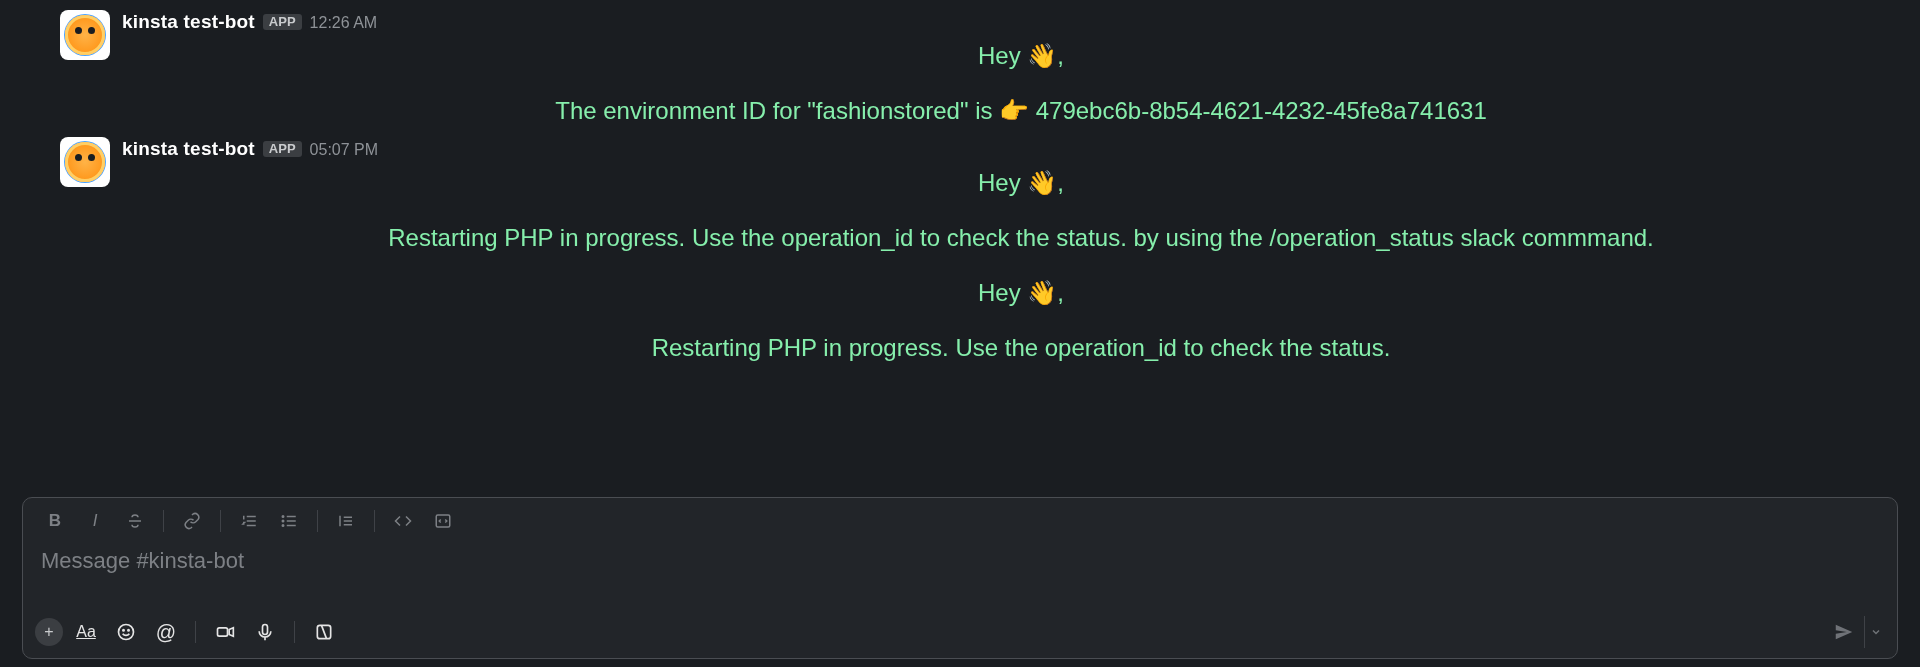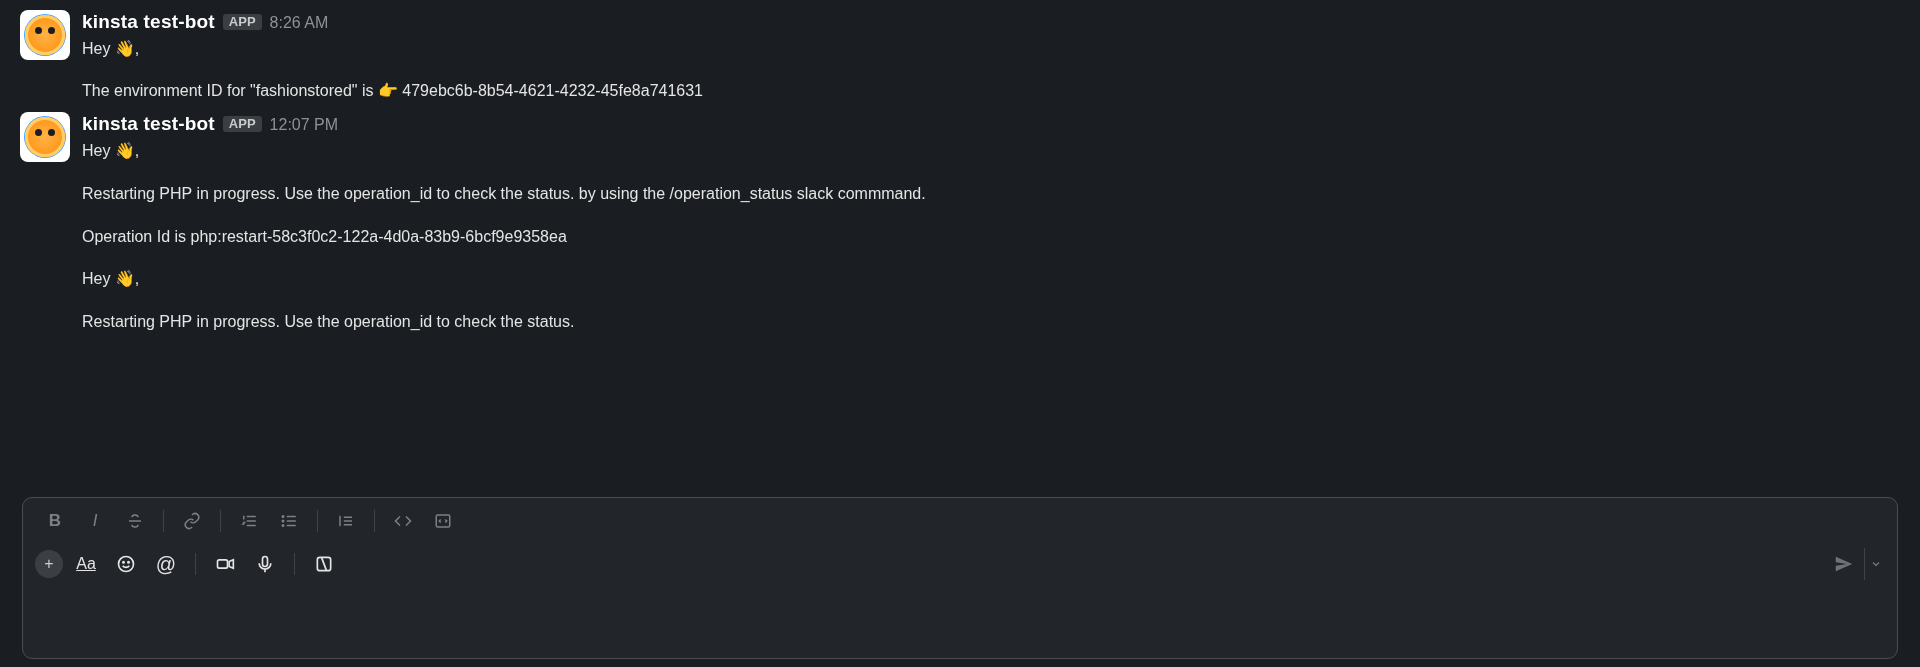--- a/index.html
+++ b/index.html
@@ -7,20 +7,21 @@
     padding: 0;
     width: 1920px;
     height: 667px;
     background: #1a1d21;
     color: #d1d2d3;
     font-family: -apple-system, BlinkMacSystemFont, "Segoe UI", Helvetica, Arial, sans-serif;
     overflow: hidden;
   }
   .messages {
     padding: 6px 0 0 20px;
+    margin-left: 40px;
   }
   .msg {
     display: flex;
     align-items: flex-start;
     padding: 4px 0 4px 0;
   }
   .avatar {
     width: 50px;
     height: 50px;
     border-radius: 8px;
@@ -73,24 +74,25 @@
     line-height: 1;
     position: relative;
     top: -2px;
     text-align: center;
   }
   .ts {
     color: #8e9297;
     font-size: 16px;
   }
   .line {
-    font-size: 16px;
+    font-size: 24px;
     line-height: 1.55;
-    color: #e5e5e5;
+    color: #86efac;
     margin-top: 2px;
+    text-align: center;
   }
   .spaced { margin-top: 18px; }
   .emoji { display:inline-block; }
 
   
   .composer-wrap {
     position: absolute;
     left: 22px;
     right: 22px;
     bottom: 8px;
@@ -186,46 +188,45 @@
 <div class="messages">
 
   <div class="msg">
     <div class="avatar">
         <div class="avatar-inner"></div>
       </div>
     <div class="msg-body">
       <div class="hdr">
         <span class="author">kinsta test-bot</span>
         <span class="app-badge">APP</span>
-        <span class="ts">8:26 AM</span>
+        <span class="ts">12:26 AM</span>
       </div>
       <div class="line">
         <span>Hey </span><span class="emoji">👋</span><span>,</span>
       </div>
       <div class="line spaced">
         <span>The environment ID for "fashionstored" is </span><span class="emoji">👉</span><span> 479ebc6b-8b54-4621-4232-45fe8a741631</span>
       </div>
     </div>
   </div>
 
   <div class="msg">
     <div class="avatar">
         <div class="avatar-inner"></div>
       </div>
     <div class="msg-body">
       <div class="hdr">
         <span class="author">kinsta test-bot</span>
         <span class="app-badge">APP</span>
-        <span class="ts">12:07 PM</span>
+        <span class="ts">05:07 PM</span>
       </div>
       <div class="line">
         <span>Hey </span><span class="emoji">👋</span><span>,</span>
       </div>
       <div class="line spaced">Restarting PHP in progress. Use the operation_id to check the status. by using the /operation_status slack commmand.</div>
-      <div class="line spaced">Operation Id is php:restart-58c3f0c2-122a-4d0a-83b9-6bcf9e9358ea</div>
       <div class="line spaced">
         <span>Hey </span><span class="emoji">👋</span><span>,</span>
       </div>
       <div class="line spaced">Restarting PHP in progress. Use the operation_id to check the status.</div>
     </div>
   </div>
 </div>
 
 <div class="composer-wrap">
   <div class="composer">
@@ -284,20 +285,23 @@
       </div>
       <div class="tbtn">
         <svg width="18" height="18" viewBox="0 0 24 24" fill="none" stroke="currentColor" stroke-width="2">
             <rect x="3" y="4" width="18" height="16" rx="2"></rect>
             <polyline points="9 10 7 12 9 14"></polyline>
             <polyline points="15 10 17 12 15 14"></polyline>
           </svg>
       </div>
     </div>
 
+    <div class="placeholder-row">
+      <span class="placeholder">Message #kinsta-bot</span>
+    </div>
 
     <div class="toolbar-bottom">
       <div class="circle-btn">+</div>
       <div class="bbtn aa-underline">Aa</div>
       <div class="bbtn">
         <svg width="20" height="20" viewBox="0 0 24 24" fill="none" stroke="currentColor" stroke-width="2">
             <circle cx="12" cy="12" r="9"></circle>
             <path d="M8 14s1.5 2 4 2 4-2 4-2"></path>
             <circle cx="9" cy="10" r="0.8" fill="currentColor"></circle>
             <circle cx="15" cy="10" r="0.8" fill="currentColor"></circle>

